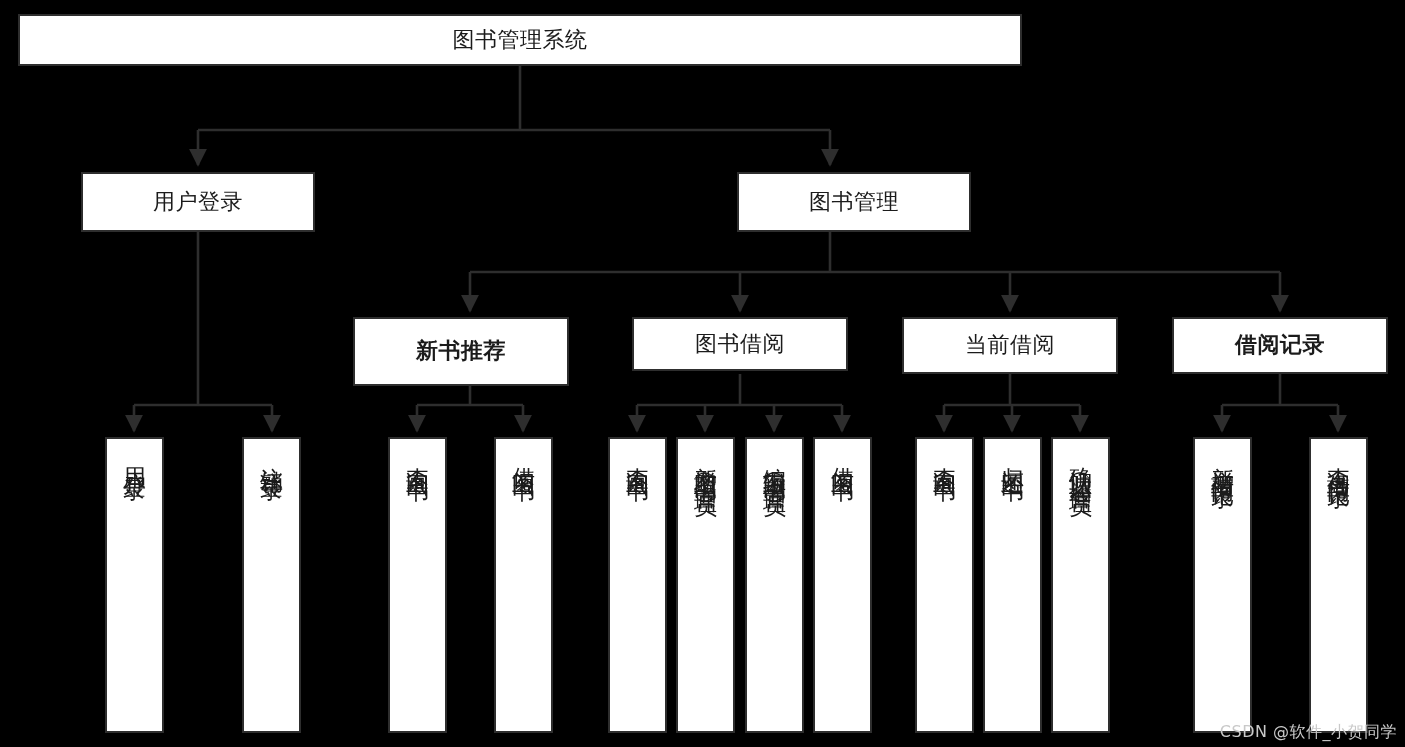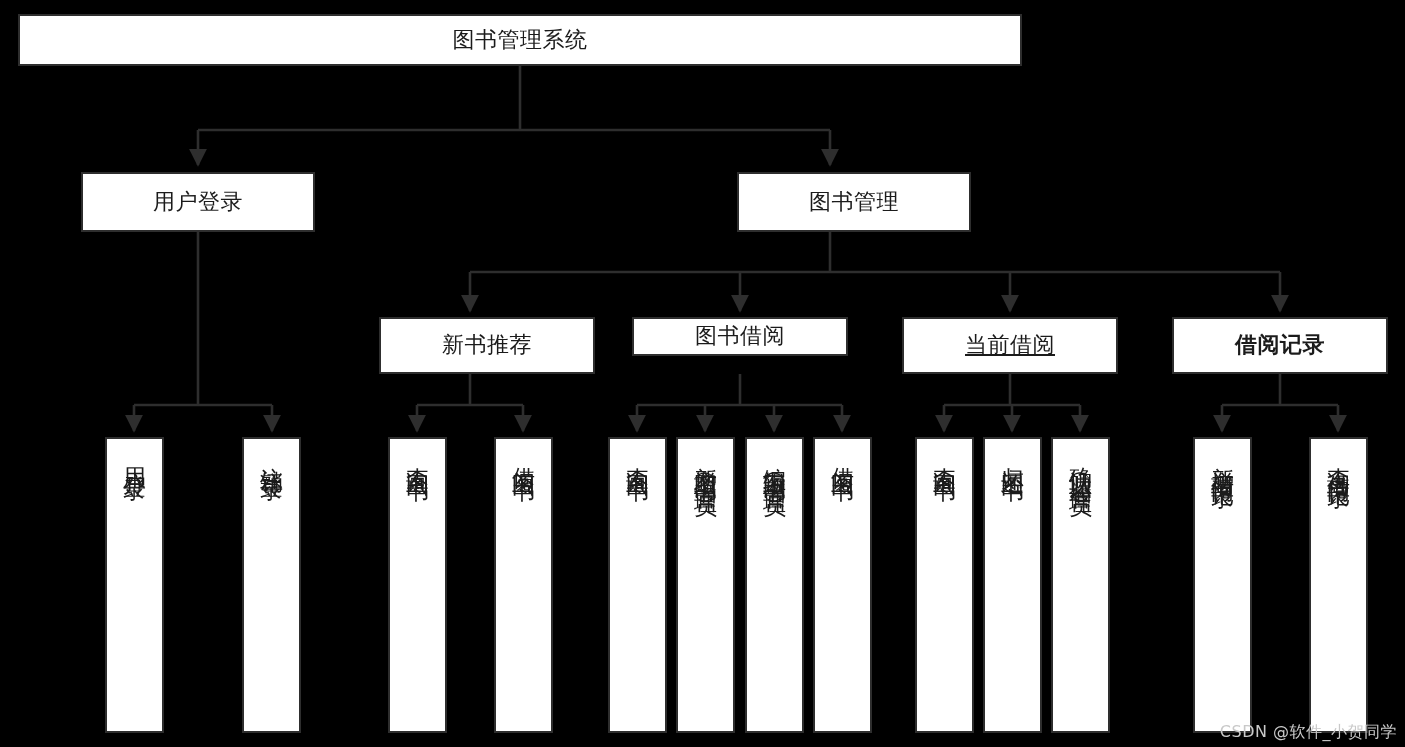--- a/index.html
+++ b/index.html
@@ -134,27 +134,27 @@
     <span class="lbl">图书管理系统</span>
   </div>
 
   <div class="node horiz" style="left:81px; top:172px; width:234px; height:60px;">
     <span class="lbl">用户登录</span>
   </div>
   <div class="node horiz" style="left:711px; top:172px; width:234px; height:60px;margin-left:26px;">
     <span class="lbl">图书管理</span>
   </div>
 
-  <div class="node horiz" style="left:379px; top:317px; width:216px; height:57px;">
+  <div class="node horiz" style="left:353px; top:317px; width:216px; height:69px;font-weight:bold;">
     <span class="lbl">新书推荐</span>
   </div>
-  <div class="node horiz" style="left:632px; top:317px; width:216px; height:39px;justify-content:center;">
+  <div class="node horiz" style="left:632px; top:317px; width:216px; height:54px;justify-content:center;">
     <span class="lbl">图书借阅</span>
   </div>
-  <div class="node horiz" style="left:902px; top:317px; width:216px; height:57px;text-decoration:underline;">
+  <div class="node horiz" style="left:902px; top:317px; width:216px; height:57px;">
     <span class="lbl">当前借阅</span>
   </div>
   <div class="node horiz" style="left:1172px; top:317px; width:216px; height:57px;font-weight:bold;">
     <span class="lbl">借阅记录</span>
   </div>
 
   <div class="node vert" style="left:105px; top:437px; width:59px; height:296px;">
     <span class="lbl">用户登录</span>
   </div>
   <div class="node vert" style="left:242px; top:437px; width:59px; height:296px;">

